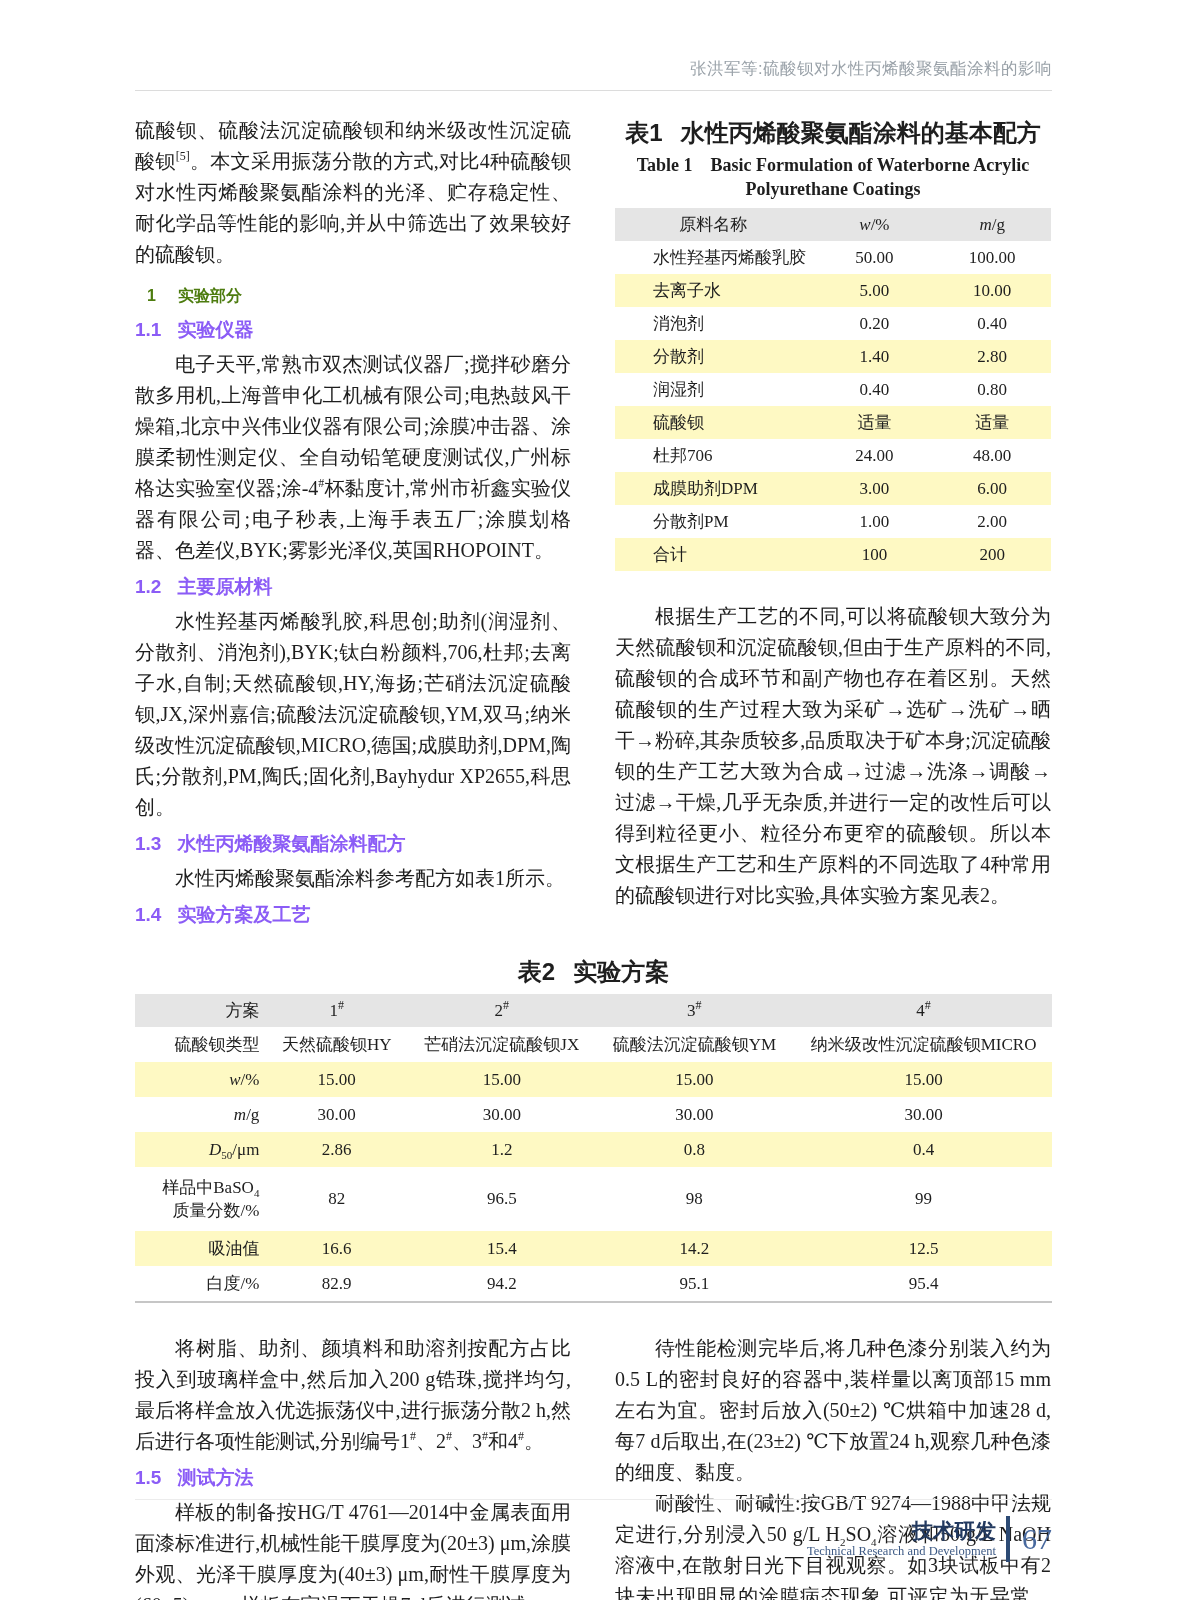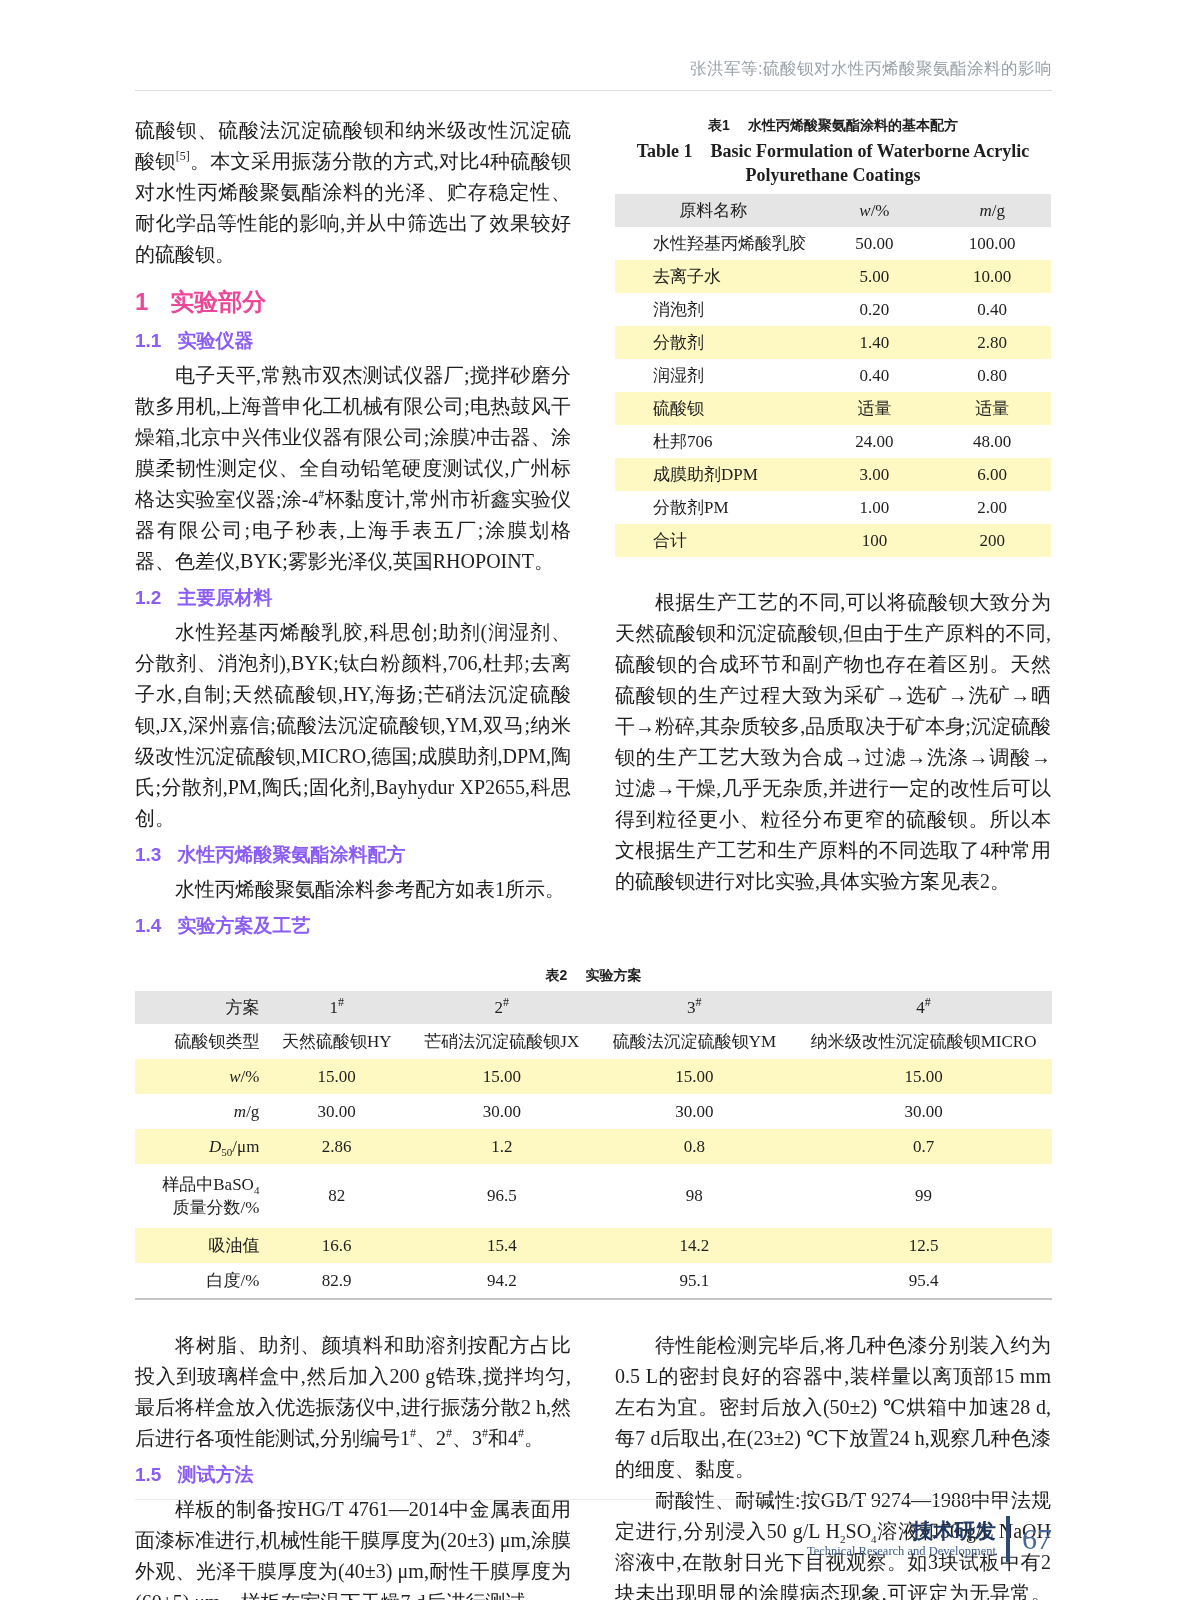--- a/index.html
+++ b/index.html
@@ -34,35 +34,35 @@
     text-align:justify;margin:0;
     text-indent:2em;
   }
   p.body.no-indent{text-indent:0;}
   sup.note{font-size:12px;vertical-align:super;line-height:0;}
   sup.hash{font-size:12px;vertical-align:super;line-height:0;}
 
   
   .sec1{
     font-family:"Liberation Sans","DejaVu Sans",sans-serif;
-    color:#ec4899;font-weight:bold;font-size:24px;
-    margin:16px 0 10px 0;
+    color:#4d7c0f;font-weight:bold;font-size:16px;
+    margin:16px 0 10px 12px;
   }
   .sec1 .num{margin-right:22px;}
   .sec2{
     font-family:"Liberation Sans","DejaVu Sans",sans-serif;
     color:#8b5cf6;font-weight:bold;font-size:19px;
     margin:8px 0 6px 0;
   }
   .sec2 .num{margin-right:16px;}
 
   
   .tbl-caption-cn{
     font-family:"Liberation Sans","DejaVu Sans",sans-serif;
-    font-weight:bold;font-size:14px;text-align:center;margin:2px 0 4px 0;
+    font-weight:bold;font-size:24px;text-align:center;margin:2px 0 4px 0;
   }
   .tbl-caption-cn .sp{display:inline-block;width:18px;}
   .tbl-caption-en{
     font-weight:bold;font-size:18px;text-align:center;margin:0 0 2px 0;
   }
 
   
   table{border-collapse:collapse;width:100%;font-size:17px;}
   td,th{font-weight:normal;padding:0 4px;height:33px;vertical-align:middle;}
   .hdr-row{background:#e5e5e5;}
@@ -234,21 +234,21 @@
         <td class="v1">30.00</td>
         <td class="v2">30.00</td>
         <td class="v3">30.00</td>
         <td class="v4">30.00</td>
       </tr>
       <tr class="alt">
         <td class="lab"><span class="ivar">D</span><sub class="small">50</sub><span>/μm</span></td>
         <td class="v1">2.86</td>
         <td class="v2">1.2</td>
         <td class="v3">0.8</td>
-        <td class="v4">0.7</td>
+        <td class="v4">0.4</td>
       </tr>
       <tr class="tall">
         <td class="lab">
               <div><span>样品中BaSO</span><sub class="small">4</sub></div>
               <div>质量分数/%</div>
             </td>
         <td class="v1">82</td>
         <td class="v2">96.5</td>
         <td class="v3">98</td>
         <td class="v4">99</td>

